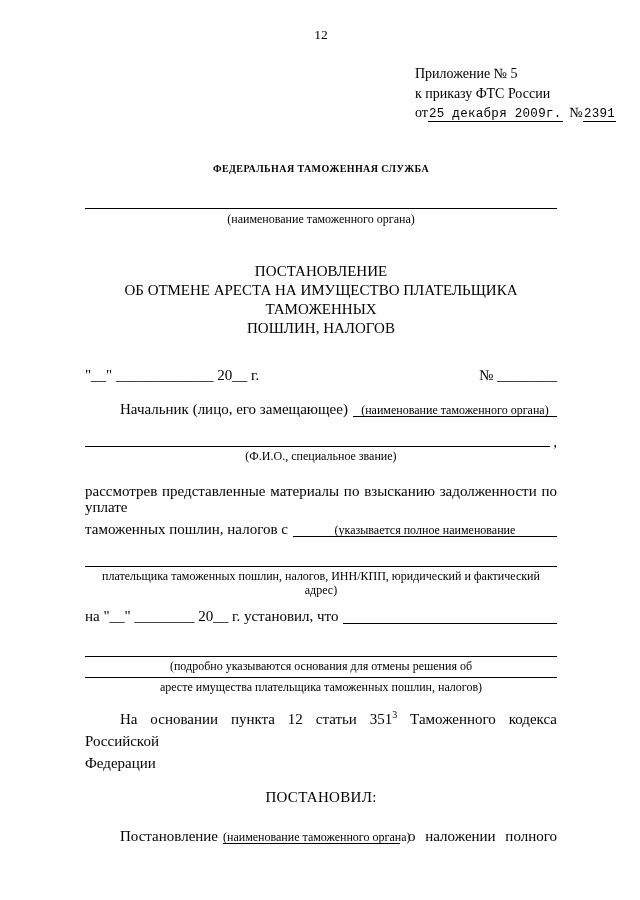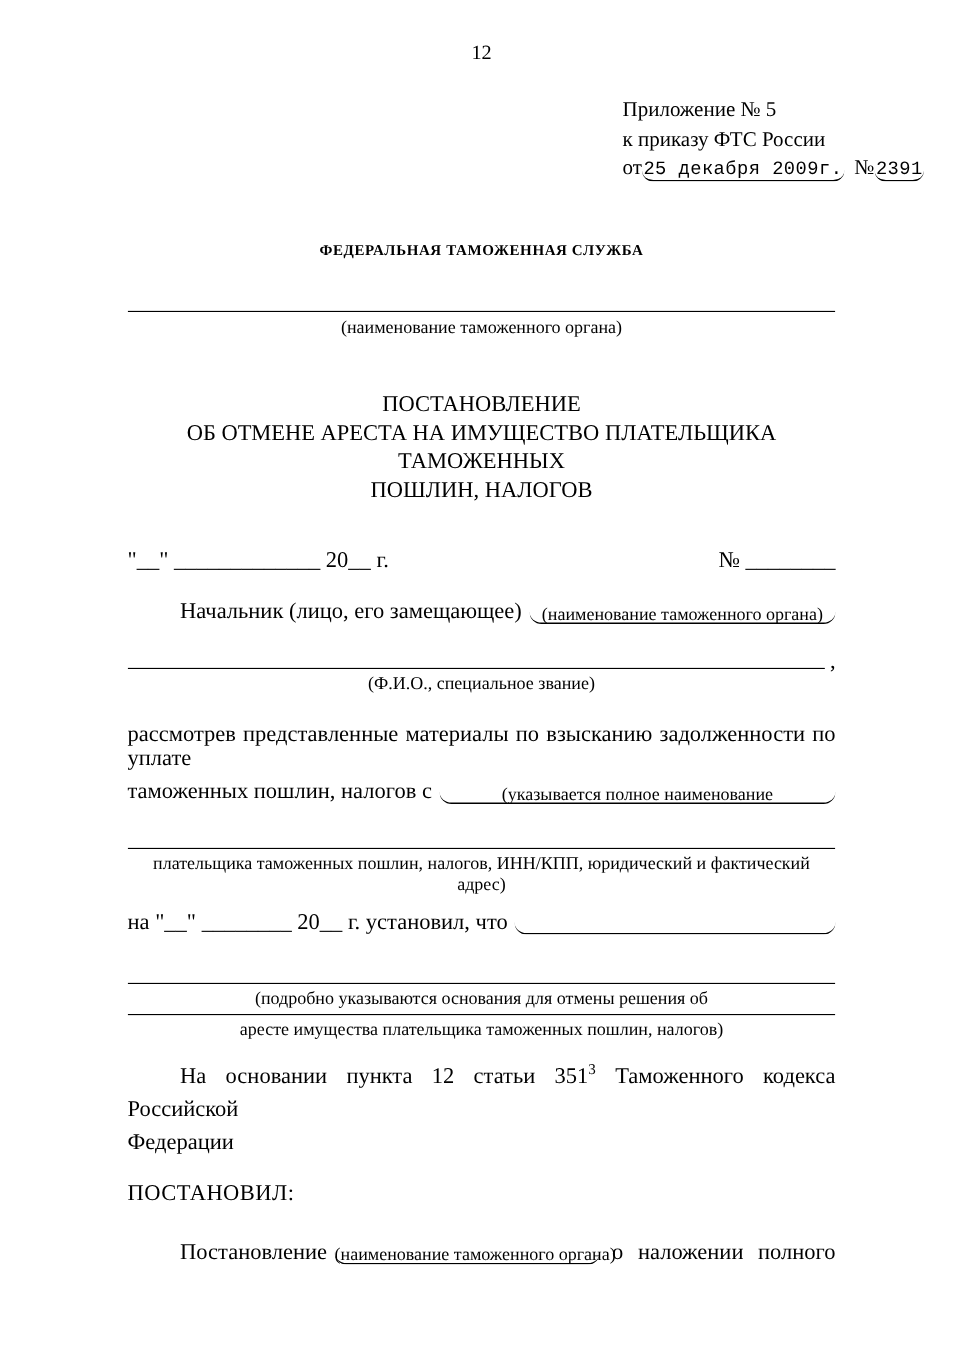--- a/index.html
+++ b/index.html
@@ -1,15 +1,15 @@
 <!DOCTYPE html>
 <html><head>
 <meta charset="utf-8">
 <style>
-  * { margin: 0; padding: 0; box-sizing: border-box; border-radius: 30px; }
+  * { margin: 0; padding: 0; box-sizing: border-box; }
   html, body { background: #ffffff; }
   body {
     width: 640px; height: 900px;
     font-family: "Liberation Serif", serif;
     color: #000;
     overflow: hidden;
   }
   .page {
     width: 640px; height: 900px;
     background: #ffffff;
@@ -84,21 +84,21 @@
   .established-row { margin-top: 11px; }
 
   .ruleblock-g1 { margin-top: 32px; }
   .ruleblock-g1 .caption, .ruleblock-g2 .caption { margin-top: 2px; font-family: Liberation Serif, serif; }
   .ruleblock-g2 { margin-top: 4px; }
 
   .basis { margin-top: 14px; font-size: 15px; line-height: 22px; }
   .basis .first { text-indent: 35px; text-align: justify; text-align-last: justify; }
   sup.fn { font-size: 10px; vertical-align: super; line-height: 0; }
 
-  .resolution-heading { margin-top: 15px; text-align: left; font-size: 15px; letter-spacing: 0.3px; }
+  .resolution-heading { margin-top: 15px; text-align: center; font-size: 15px; letter-spacing: 0.3px; }
 
   .decree-row { margin-top: 22px; }
   .decree-tail { margin-left: 8px; word-spacing: 6px; white-space: nowrap; }
 </style>
 </head>
 <body>
 
 <div class="page">
 
   <div class="pageno">12</div>

